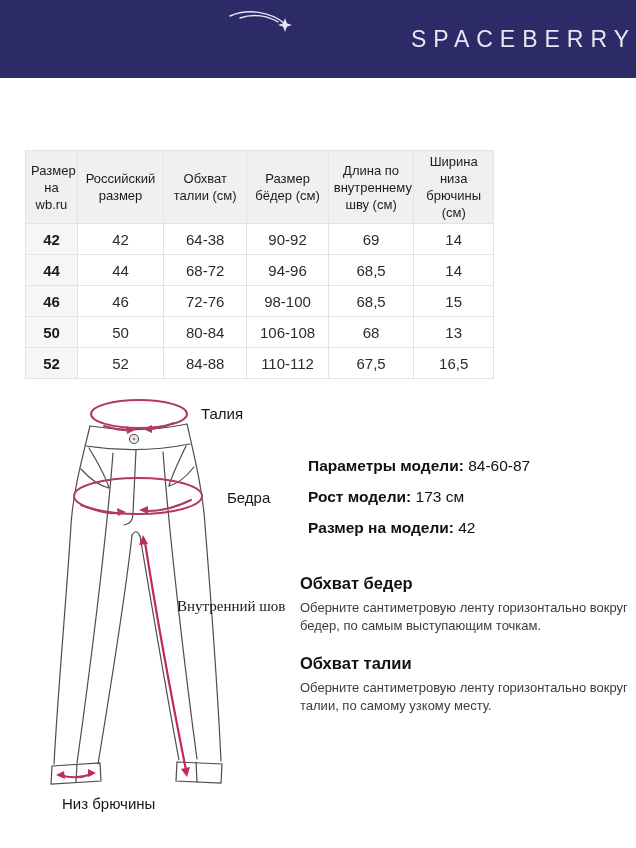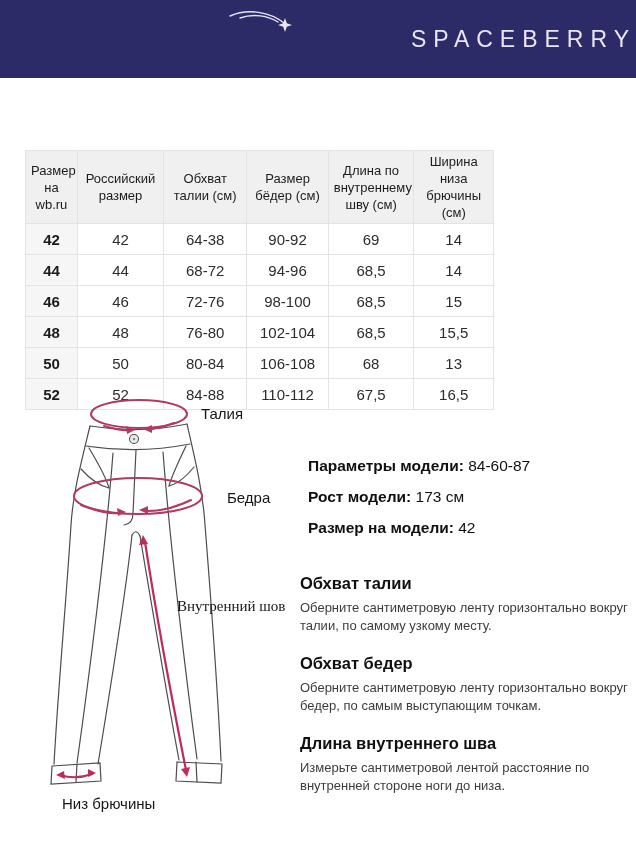--- a/index.html
+++ b/index.html
@@ -131,28 +131,20 @@
         </tr>
         <tr>
           <td>46</td>
           <td>46</td>
           <td>72-76</td>
           <td>98-100</td>
           <td>68,5</td>
           <td>15</td>
         </tr>
         <tr>
-          <td>48</td>
-          <td>48</td>
-          <td>76-80</td>
-          <td>102-104</td>
-          <td>68,5</td>
-          <td>15,5</td>
-        </tr>
-        <tr>
           <td>50</td>
           <td>50</td>
           <td>80-84</td>
           <td>106-108</td>
           <td>68</td>
           <td>13</td>
         </tr>
         <tr>
           <td>52</td>
           <td>52</td>
@@ -229,28 +221,24 @@
         <span class="lbl">Рост модели:</span>
         <span>173 см</span>
       </p>
       <p class="model-line">
         <span class="lbl">Размер на модели:</span>
         <span>42</span>
       </p>
     </div>
 
     <section class="measure-section">
+      <h3>Обхват бедер</h3>
+      <p>Оберните сантиметровую ленту горизонтально вокруг бедер, по самым выступающим точкам.</p>
+    </section>
+
+    <section class="measure-section">
       <h3>Обхват талии</h3>
       <p>Оберните сантиметровую ленту горизонтально вокруг талии, по самому узкому месту.</p>
     </section>
 
-    <section class="measure-section">
-      <h3>Обхват бедер</h3>
-      <p>Оберните сантиметровую ленту горизонтально вокруг бедер, по самым выступающим точкам.</p>
-    </section>
-
-    <section class="measure-section">
-      <h3>Длина внутреннего шва</h3>
-      <p>Измерьте сантиметровой лентой расстояние по внутренней стороне ноги до низа.</p>
-    </section>
   </div>
 
 </div>
 
 </body></html>

